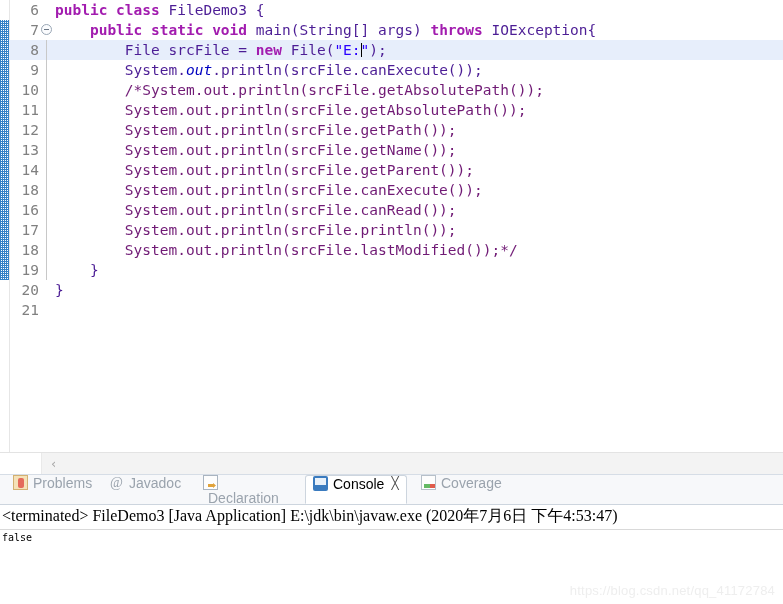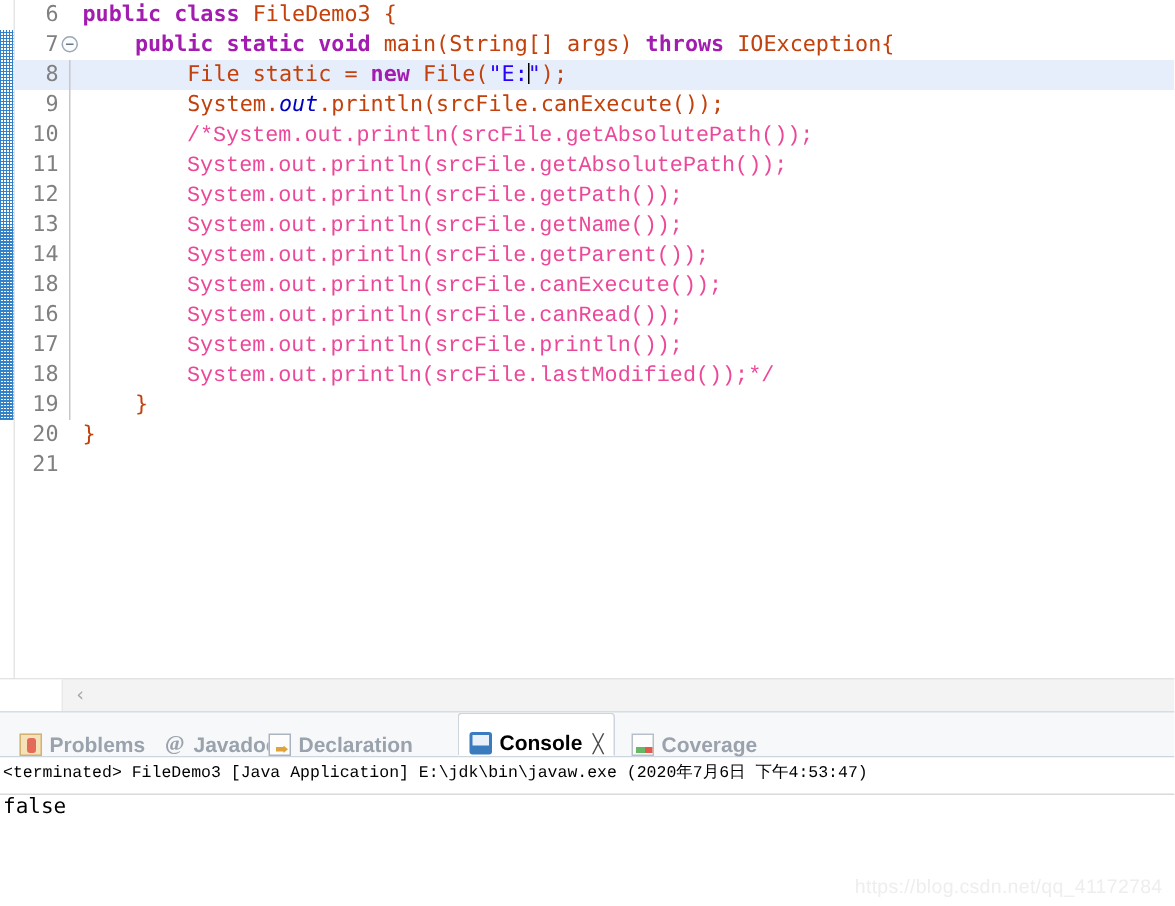--- a/index.html
+++ b/index.html
@@ -99,24 +99,24 @@
   .codetext {
     position: absolute;
     left: 46px; top: 0;
     font-family: "DejaVu Sans Mono", monospace;
     font-size: 14.5px;
     line-height: 20px;
     color: #000000;
     white-space: pre;
   }
   .kw     { color: #a21caf; font-weight: bold; }
-  .plain  { color: #c2410c; }
+  .plain  { color: #4c1d95; }
   .str    { color: #2a00ff; }
   .field  { color: #0000c0; font-weight: normal; font-style: italic; }
-  .cmt    { color: #ec4899; font-family: Liberation Mono, monospace; }
+  .cmt    { color: #701a75; }
   .caret {
     display: inline-block;
     width: 0;
     border-left: 1.6px solid #000;
     height: 14px;
     margin: 0 -1px 0 0;
     vertical-align: -2px;
   }
 
   
@@ -159,28 +159,27 @@
     height: 29px;
     background: #f7f8fa;
     border-top: 1px solid #d6dde6;
     border-bottom: 1px solid #cdd5de;
   }
   .tab {
     position: absolute;
     top: 0;
     height: 29px;
     display: flex;
-    align-items: flex-end;
+    align-items: flex-start;
     padding: 0 7px;
     box-sizing: border-box;
     font-size: 14px;
     color: #9aa3ad;
     font-family: "Liberation Sans", sans-serif;
     white-space: nowrap;
-    font-weight: bold;
   }
   .tab.active {
     background: #ffffff;
     color: #000000;
     border-left: 1px solid #cdd5de;
     border-right: 1px solid #cdd5de;
     border-top: 1px solid #cdd5de;
     border-bottom: 1px solid #ffffff;
     border-radius: 3px 3px 0 0;
   }
@@ -252,30 +251,30 @@
     width: 11px; height: 4px;
     background: linear-gradient(90deg, #64b964 0 6px, #e05b4b 6px 11px);
   }
 
   #console-body {
     position: relative;
     height: 100px;
     background: #ffffff;
   }
   .console-line {
-    font-family: Liberation Mono, monospace;
-    font-size: 11px;
+    font-family: Liberation Serif, serif;
+    font-size: 16px;
     line-height: 22px;
     color: #000000;
     white-space: pre;
     padding-left: 2px;
   }
   .console-line.mono {
     font-family: "DejaVu Sans Mono", monospace;
-    font-size: 14px;
+    font-size: 10px;
   }
   .console-divider {
     position: absolute;
     left: 0; top: 24px;
     width: 783px;
     height: 1px;
     background: #d9d9d9;
   }
   #watermark {
     position: absolute;
@@ -291,21 +290,21 @@
 </head>
 <body>
 
 <div id="editor-area">
   <div class="change-ruler">
     <div class="change-bar" style="top:20px;height:260px;"></div>
   </div>
   <div class="code-rows" id="code-rows">
       <div class="code-row"><div class="linenum">6</div><div class="fold-col"></div><div class="codetext"><span class="kw">public class </span><span class="plain">FileDemo3 {</span></div></div>
       <div class="code-row"><div class="linenum">7</div><div class="fold-col"><div class="fold-icon"></div></div><div class="codetext"><span class="plain">    </span><span class="kw">public static void </span><span class="plain">main(String[] args) </span><span class="kw">throws </span><span class="plain">IOException{</span></div></div>
-      <div class="code-row current"><div class="linenum">8</div><div class="fold-col"><div class="fold-line"></div></div><div class="codetext"><span class="plain">        File static = </span><span class="kw">new </span><span class="plain">File(</span><span class="str">"E:</span><span class="caret"></span><span class="str">"</span><span class="plain">);</span></div></div>
+      <div class="code-row current"><div class="linenum">8</div><div class="fold-col"><div class="fold-line"></div></div><div class="codetext"><span class="plain">        File srcFile = </span><span class="kw">new </span><span class="plain">File(</span><span class="str">"E:</span><span class="caret"></span><span class="str">"</span><span class="plain">);</span></div></div>
       <div class="code-row"><div class="linenum">9</div><div class="fold-col"><div class="fold-line"></div></div><div class="codetext"><span class="plain">        System.</span><span class="field">out</span><span class="plain">.println(srcFile.canExecute());</span></div></div>
       <div class="code-row"><div class="linenum">10</div><div class="fold-col"><div class="fold-line"></div></div><div class="codetext"><span class="cmt">        /*System.out.println(srcFile.getAbsolutePath());</span></div></div>
       <div class="code-row"><div class="linenum">11</div><div class="fold-col"><div class="fold-line"></div></div><div class="codetext"><span class="cmt">        System.out.println(srcFile.getAbsolutePath());</span></div></div>
       <div class="code-row"><div class="linenum">12</div><div class="fold-col"><div class="fold-line"></div></div><div class="codetext"><span class="cmt">        System.out.println(srcFile.getPath());</span></div></div>
       <div class="code-row"><div class="linenum">13</div><div class="fold-col"><div class="fold-line"></div></div><div class="codetext"><span class="cmt">        System.out.println(srcFile.getName());</span></div></div>
       <div class="code-row"><div class="linenum">14</div><div class="fold-col"><div class="fold-line"></div></div><div class="codetext"><span class="cmt">        System.out.println(srcFile.getParent());</span></div></div>
       <div class="code-row"><div class="linenum">18</div><div class="fold-col"><div class="fold-line"></div></div><div class="codetext"><span class="cmt">        System.out.println(srcFile.canExecute());</span></div></div>
       <div class="code-row"><div class="linenum">16</div><div class="fold-col"><div class="fold-line"></div></div><div class="codetext"><span class="cmt">        System.out.println(srcFile.canRead());</span></div></div>
       <div class="code-row"><div class="linenum">17</div><div class="fold-col"><div class="fold-line"></div></div><div class="codetext"><span class="cmt">        System.out.println(srcFile.println());</span></div></div>
       <div class="code-row"><div class="linenum">18</div><div class="fold-col"><div class="fold-line"></div></div><div class="codetext"><span class="cmt">        System.out.println(srcFile.lastModified());*/</span></div></div>
@@ -323,21 +322,21 @@
 <div id="bottom-panel">
   <div id="tabbar">
       <div class="tab" style="left: 6px;">
         <span class="ticon ticon-problems"></span>
         <span class="tablabel">Problems</span>
       </div>
       <div class="tab" style="left: 102px;">
         <span class="ticon ticon-javadoc">@</span>
         <span class="tablabel">Javadoc</span>
       </div>
-      <div class="tab" style="left: 172px;">
+      <div class="tab" style="left: 196px; flex-direction: column;">
         <span class="ticon ticon-declaration"></span>
         <span class="tablabel">Declaration</span>
       </div>
       <div class="tab active" style="left: 305px;">
         <span class="ticon ticon-console"></span>
         <span class="tablabel">Console</span>
         <span class="closex">╳</span>
       </div>
       <div class="tab" style="left: 414px;">
         <span class="ticon ticon-coverage"></span>

